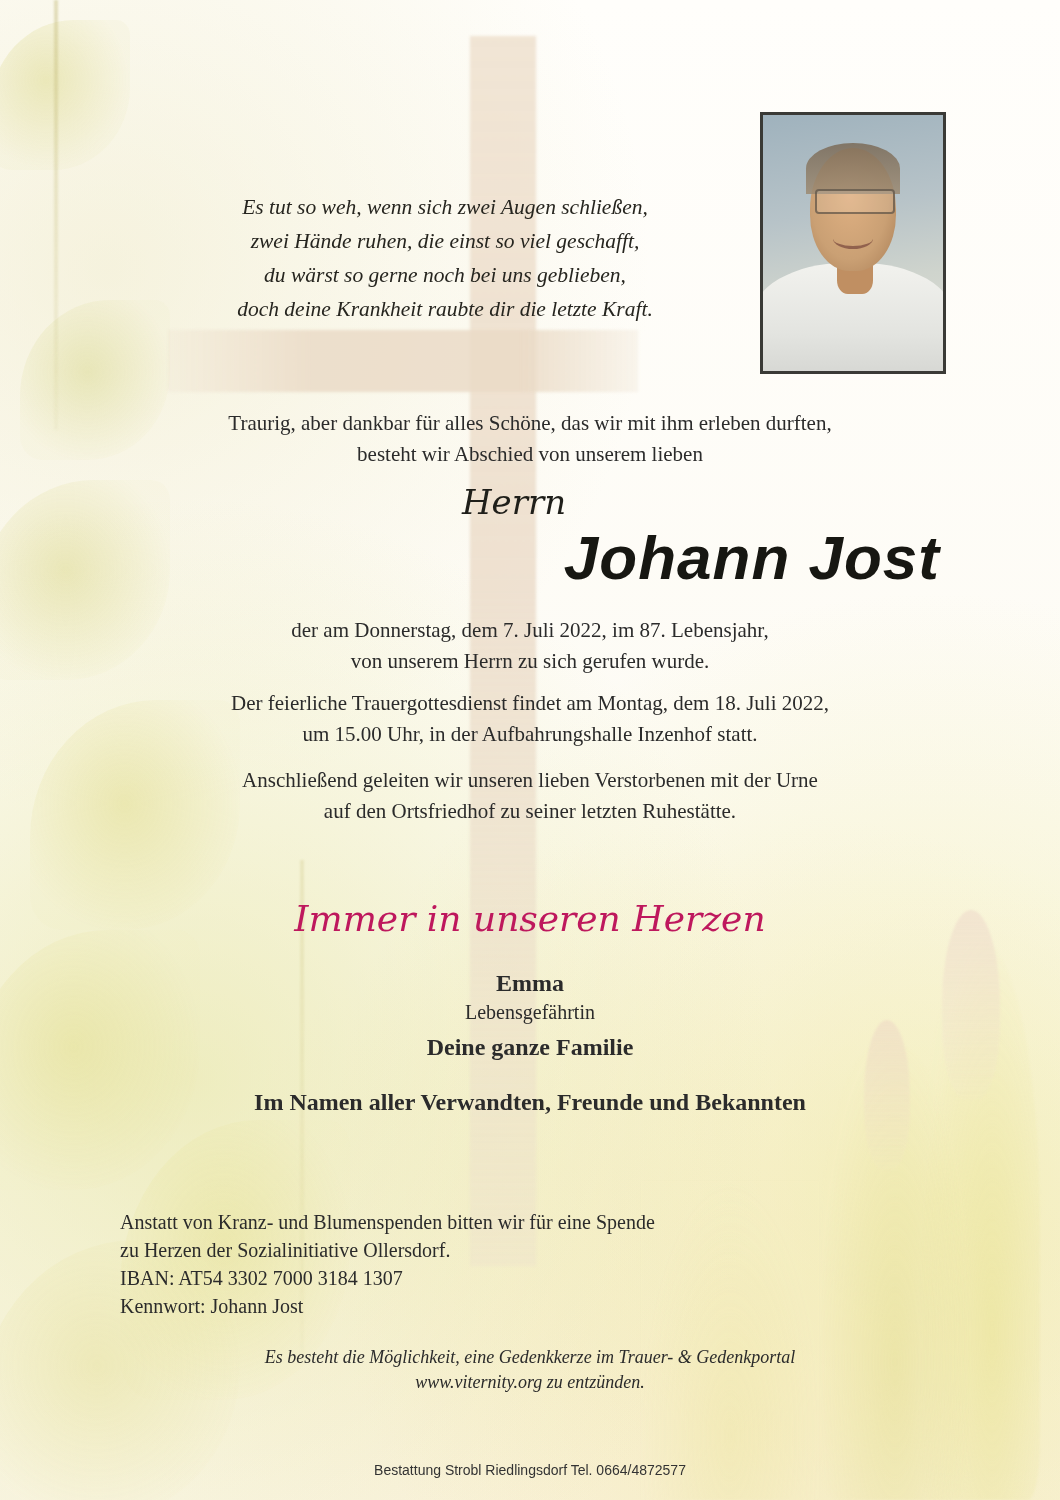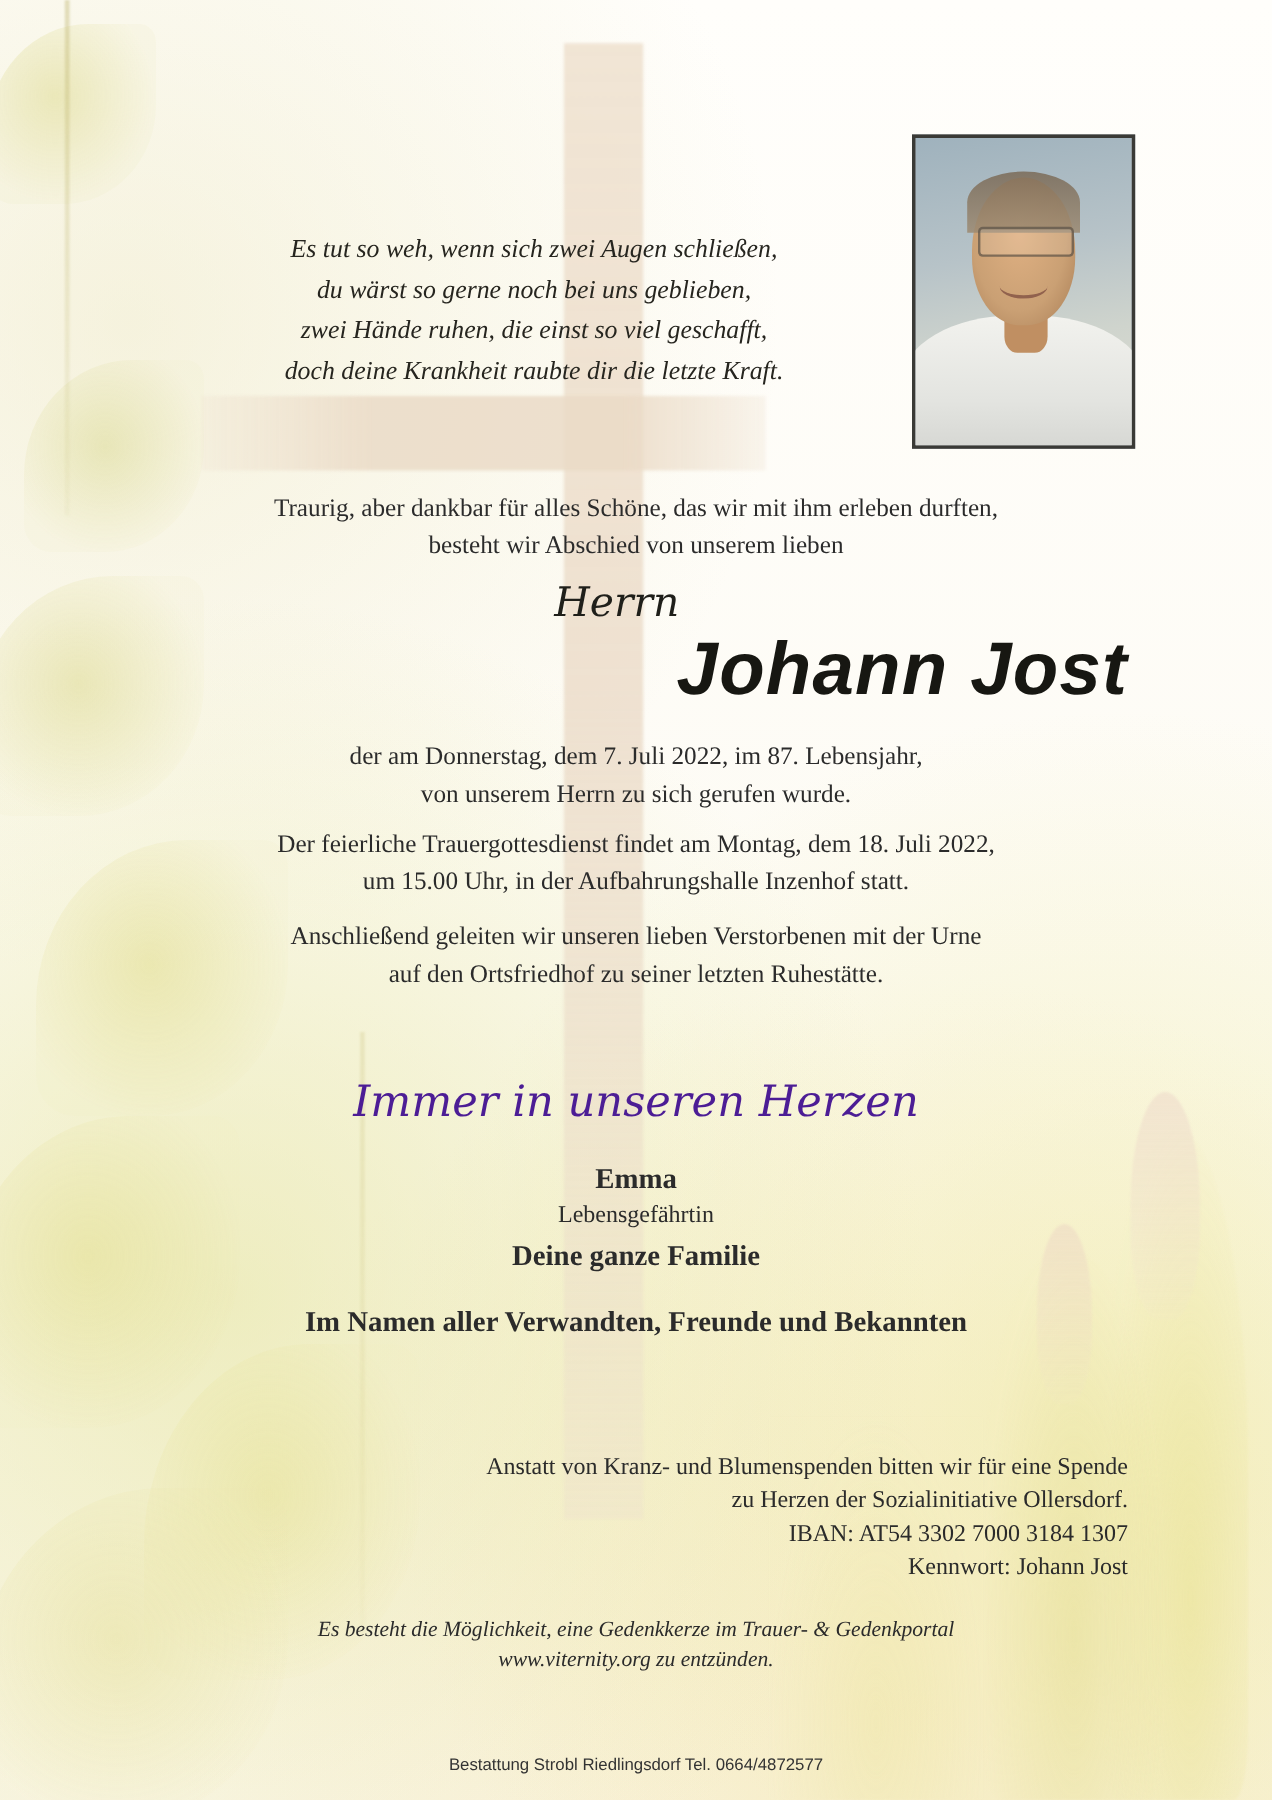--- a/index.html
+++ b/index.html
@@ -201,21 +201,21 @@
 
   .motto {
     position: absolute;
     left: 120px;
     top: 898px;
     width: 820px;
     text-align: center;
     font-size: 36px;
     font-style: italic;
     font-family: "DejaVu Serif", serif;
-    color: #4c1d95;
+    color: #be185d;
   }
 
   .mourners {
     position: absolute;
     left: 120px;
     top: 968px;
     width: 820px;
     text-align: center;
   }
   .m-name {
@@ -236,21 +236,21 @@
     margin-top: 28px;
     font-size: 24px;
     font-weight: bold;
   }
 
   .donation {
     position: absolute;
     left: 120px;
     top: 1208px;
     width: 820px;
-    text-align: right;
+    text-align: left;
     font-size: 20px;
     line-height: 28px;
   }
 
   .candle {
     position: absolute;
     left: 120px;
     top: 1345px;
     width: 820px;
     text-align: center;
@@ -302,22 +302,22 @@
       <div class="body"></div>
       <div class="neck"></div>
       <div class="head"></div>
       <div class="hair"></div>
       <div class="glasses"></div>
       <div class="smile"></div>
     </div>
 
     <div class="verse">
       <div>Es tut so weh, wenn sich zwei Augen schließen,</div>
+      <div>zwei Hände ruhen, die einst so viel geschafft,</div>
       <div>du wärst so gerne noch bei uns geblieben,</div>
-      <div>zwei Hände ruhen, die einst so viel geschafft,</div>
       <div>doch deine Krankheit raubte dir die letzte Kraft.</div>
     </div>
 
     <div class="intro">
       <div>Traurig, aber dankbar für alles Schöne, das wir mit ihm erleben durften,</div>
       <div>besteht wir Abschied von unserem lieben</div>
     </div>
 
     <div class="herr">Herrn</div>
     <div class="name">Johann Jost</div>

